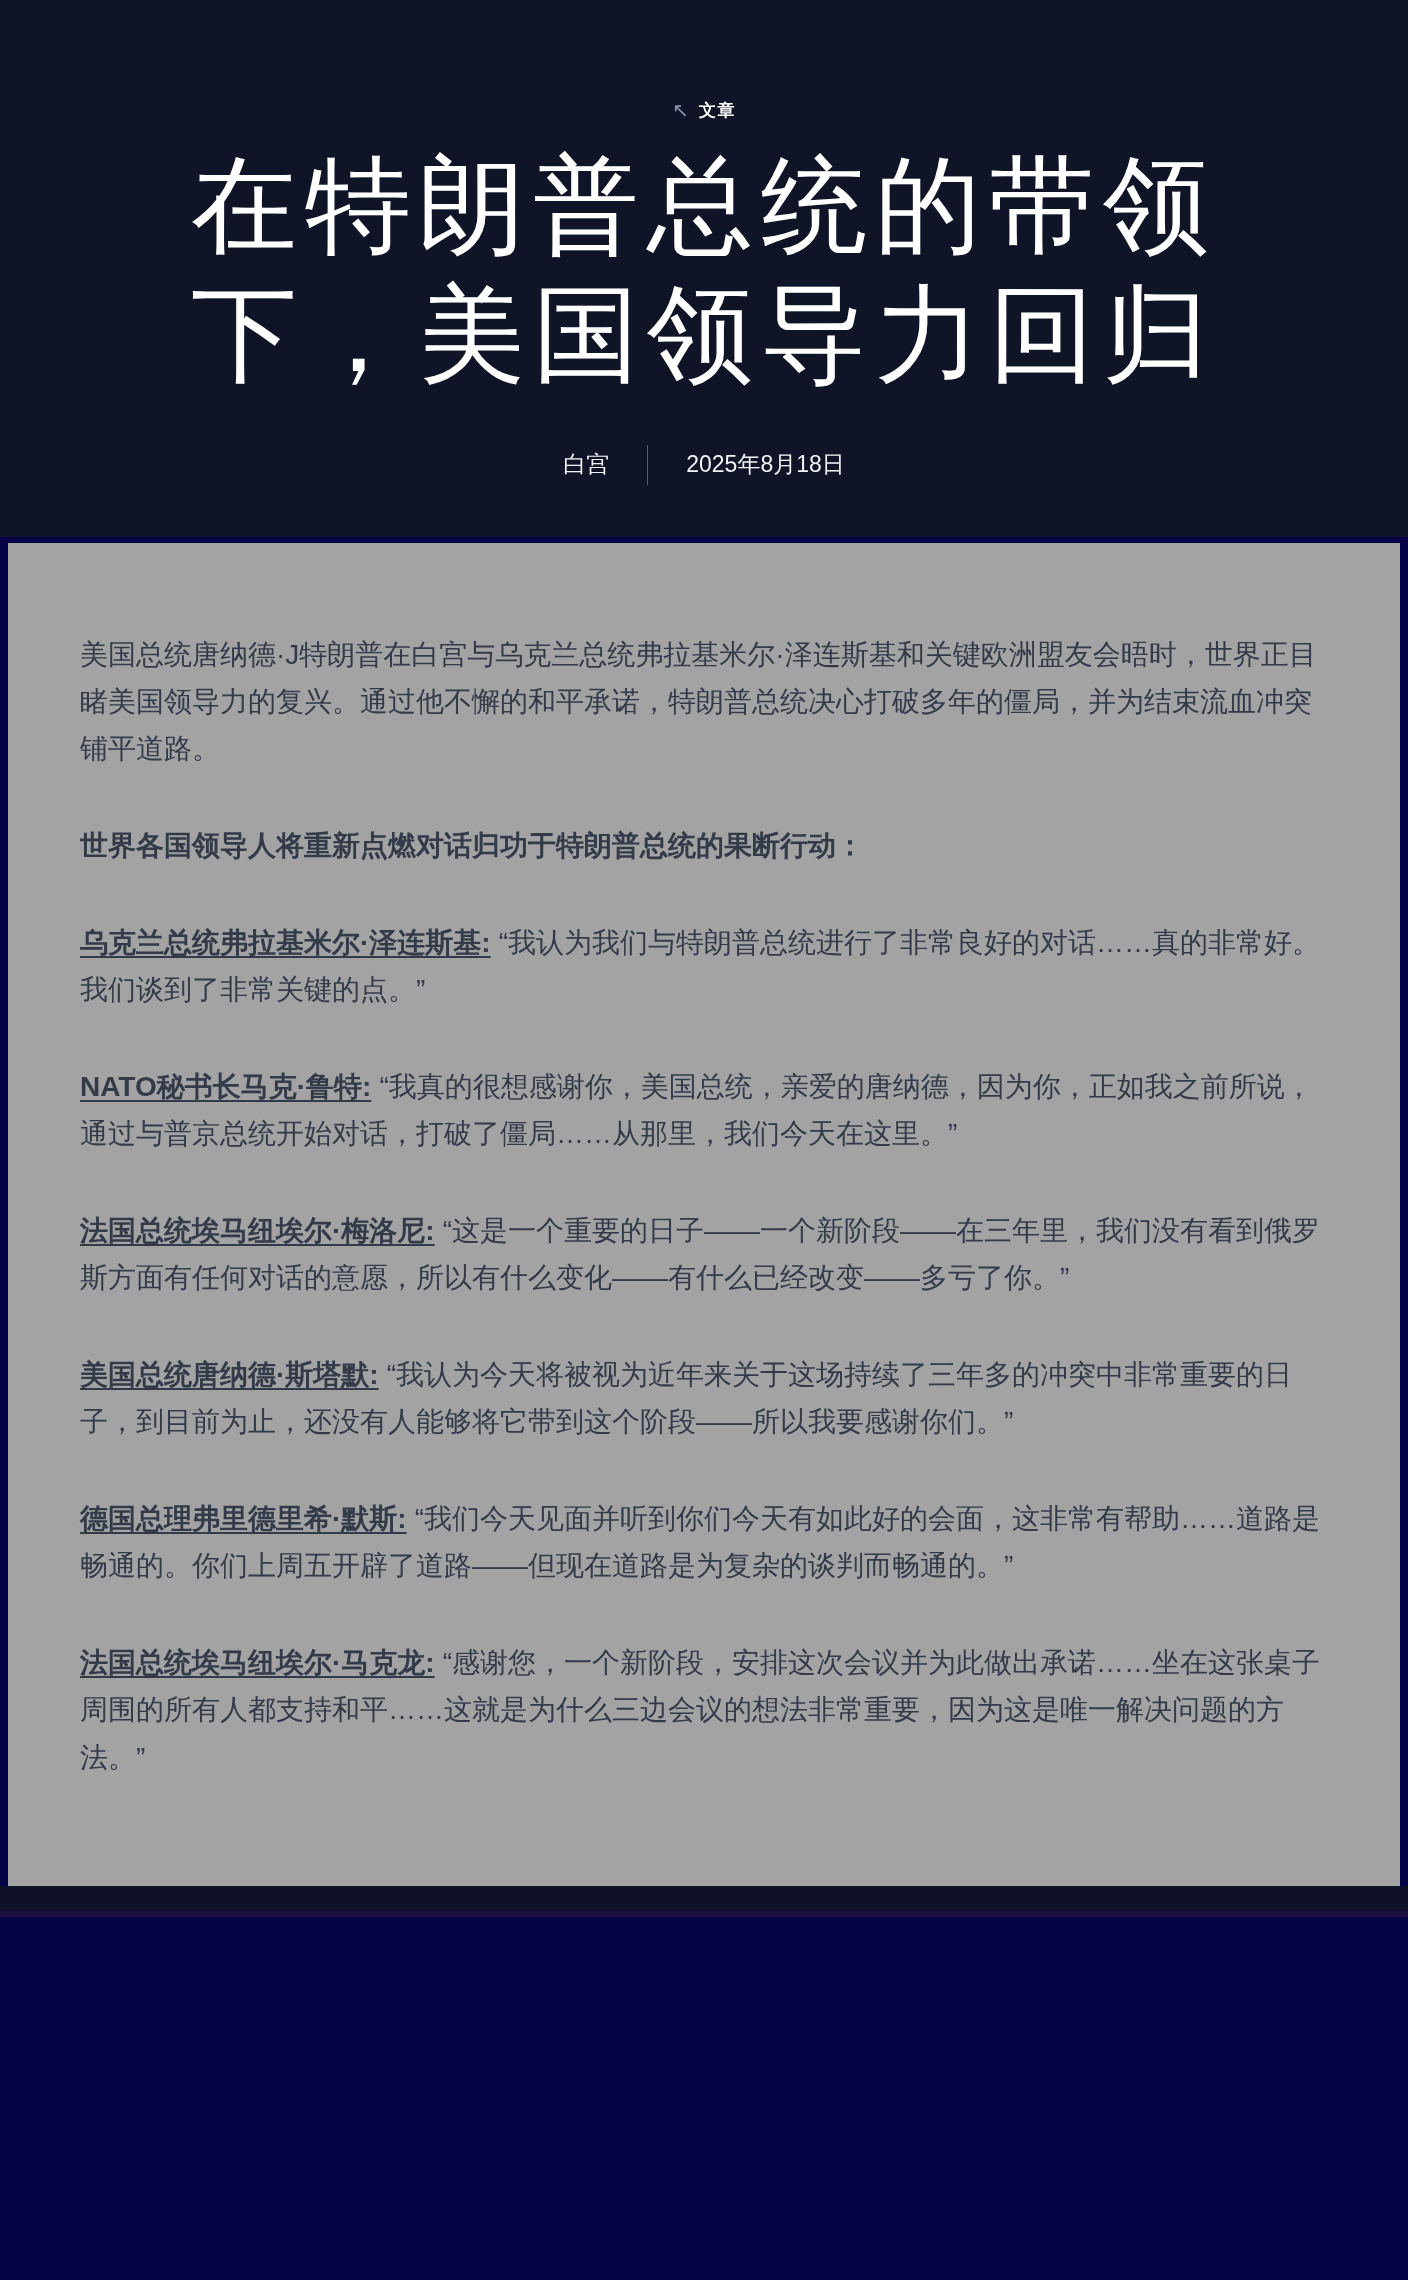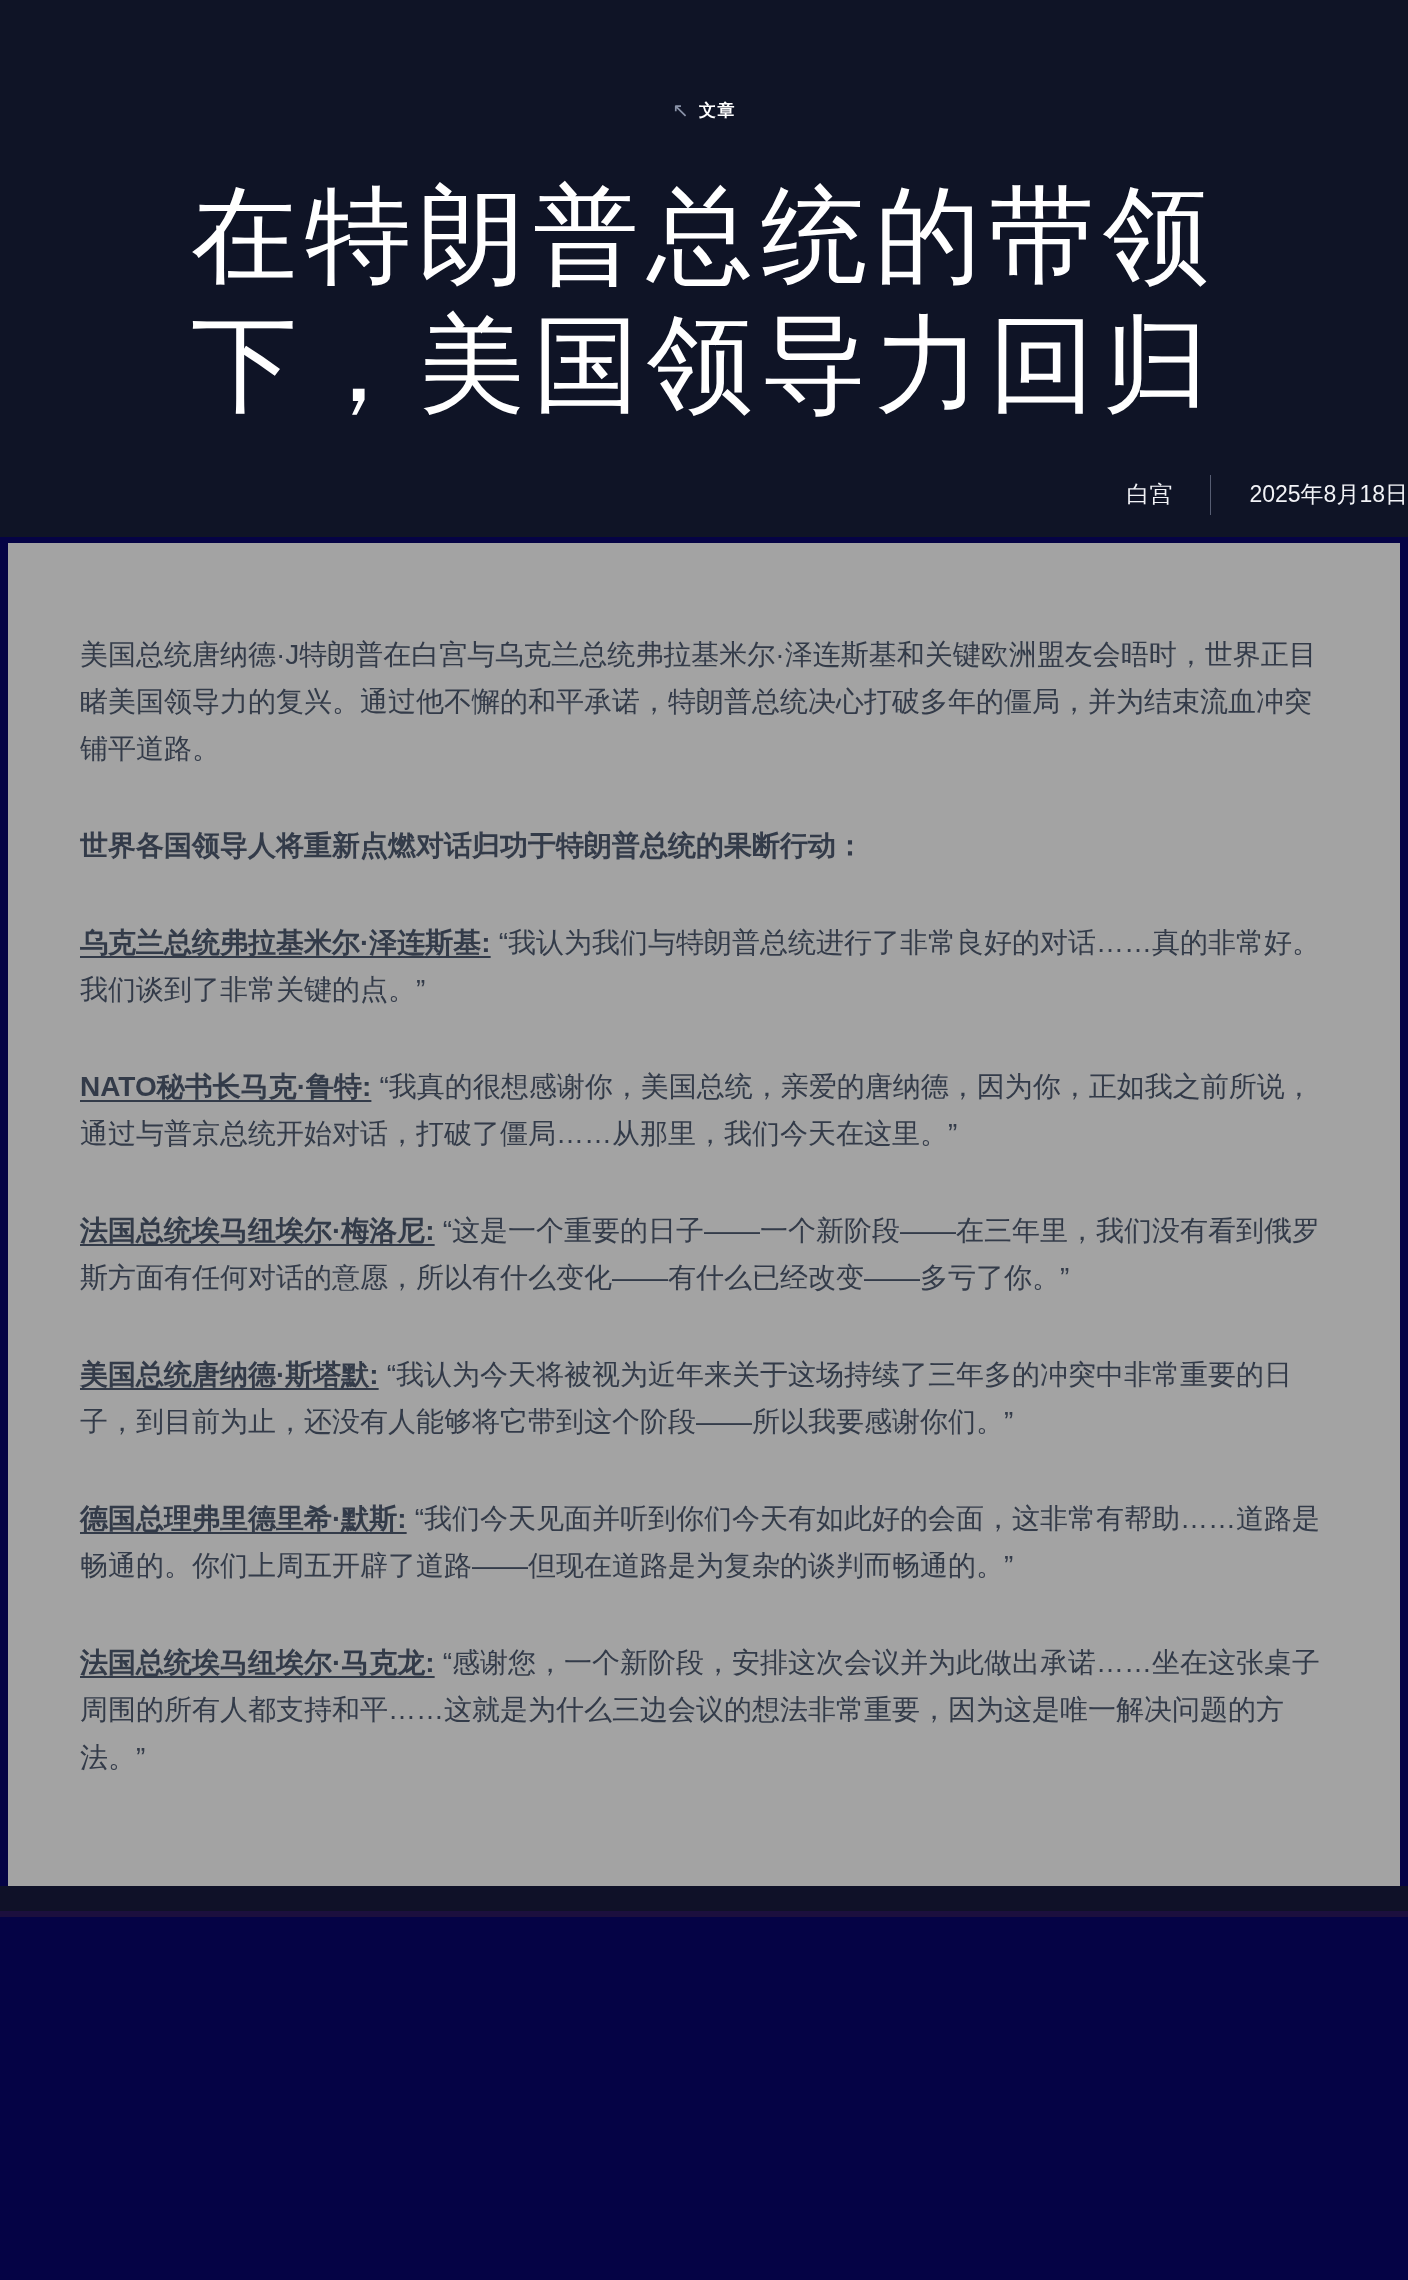--- a/index.html
+++ b/index.html
@@ -26,33 +26,33 @@
     text-decoration: none;
     cursor: pointer;
   }
   .eyebrow .arrow {
     color: #8a93a8;
     font-weight: 400;
     font-size: 20px;
     letter-spacing: 0;
   }
   .title {
-    margin: 50px auto 0;
+    margin: 20px auto 0;
     color: #ffffff;
     font-family: "Liberation Serif", "DejaVu Serif", serif;
     font-weight: 400;
     font-size: 106px;
     line-height: 1.22;
     letter-spacing: 8px;
   }
   .title-line { display: block; }
   .meta {
     margin-top: 44px;
     display: flex;
-    justify-content: flex-end;
+    justify-content: center;
     align-items: center;
     gap: 38px;
     color: #f2f3f7;
     font-size: 23px;
   }
   .meta-divider {
     width: 1px;
     height: 40px;
     background: #565d72;
   }

